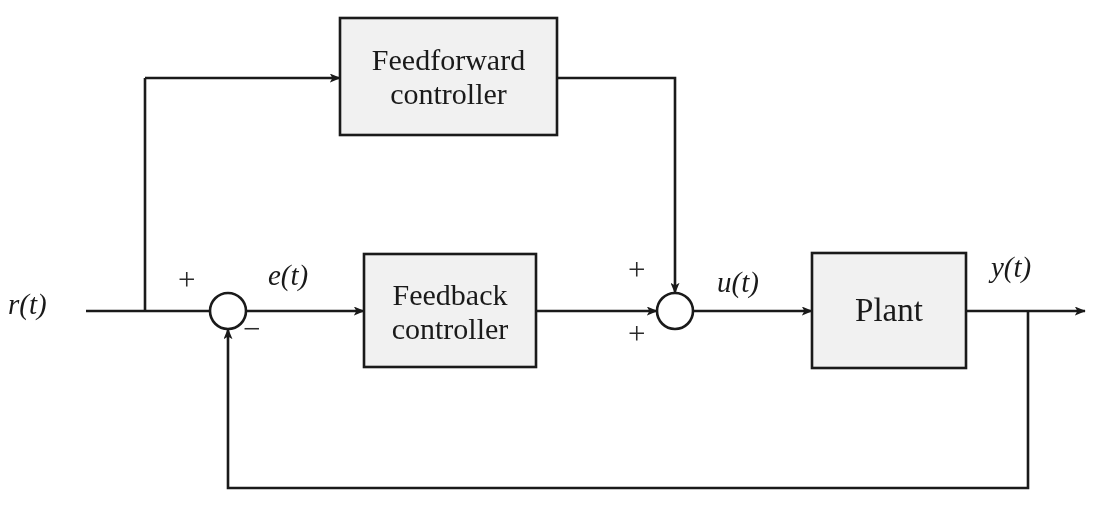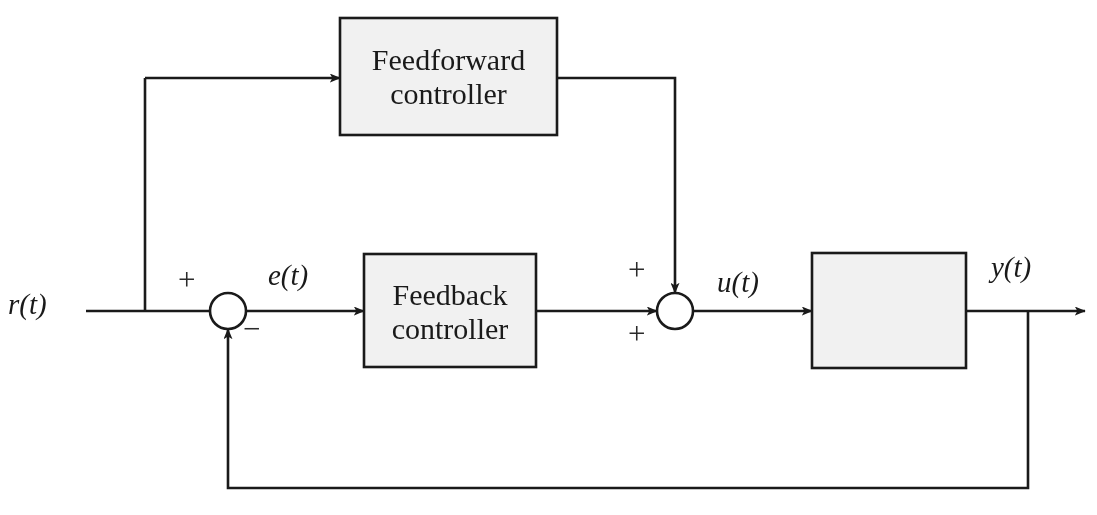--- a/index.html
+++ b/index.html
@@ -110,20 +110,21 @@
     <circle class="sum-circle" cx="228" cy="311" r="18"></circle>
     <circle class="sum-circle" cx="675" cy="311" r="18"></circle>
   </svg>
 
   <div class="block-label" style="left:340px; top:18px; width:217px; height:117px;">Feedforward
 controller</div>
 
   <div class="block-label" style="left:364px; top:254px; width:172px; height:115px;">Feedback
 controller</div>
 
+  <div class="block-label plant-label" style="left:812px; top:253px; width:154px; height:115px;">Plant</div>
 
   <div class="sig-label" style="left:8px; top:288px;text-align:center;">r(t)</div>
 
   <div class="sig-label" style="left:268px; top:259px;font-style:italic;">e(t)</div>
 
   <div class="sig-label" style="left:717px; top:266px;">u(t)</div>
 
   <div class="sig-label" style="left:991px; top:251px;">y(t)</div>
 
   <div class="sign-label" style="left:178px; top:264px;">+</div>

